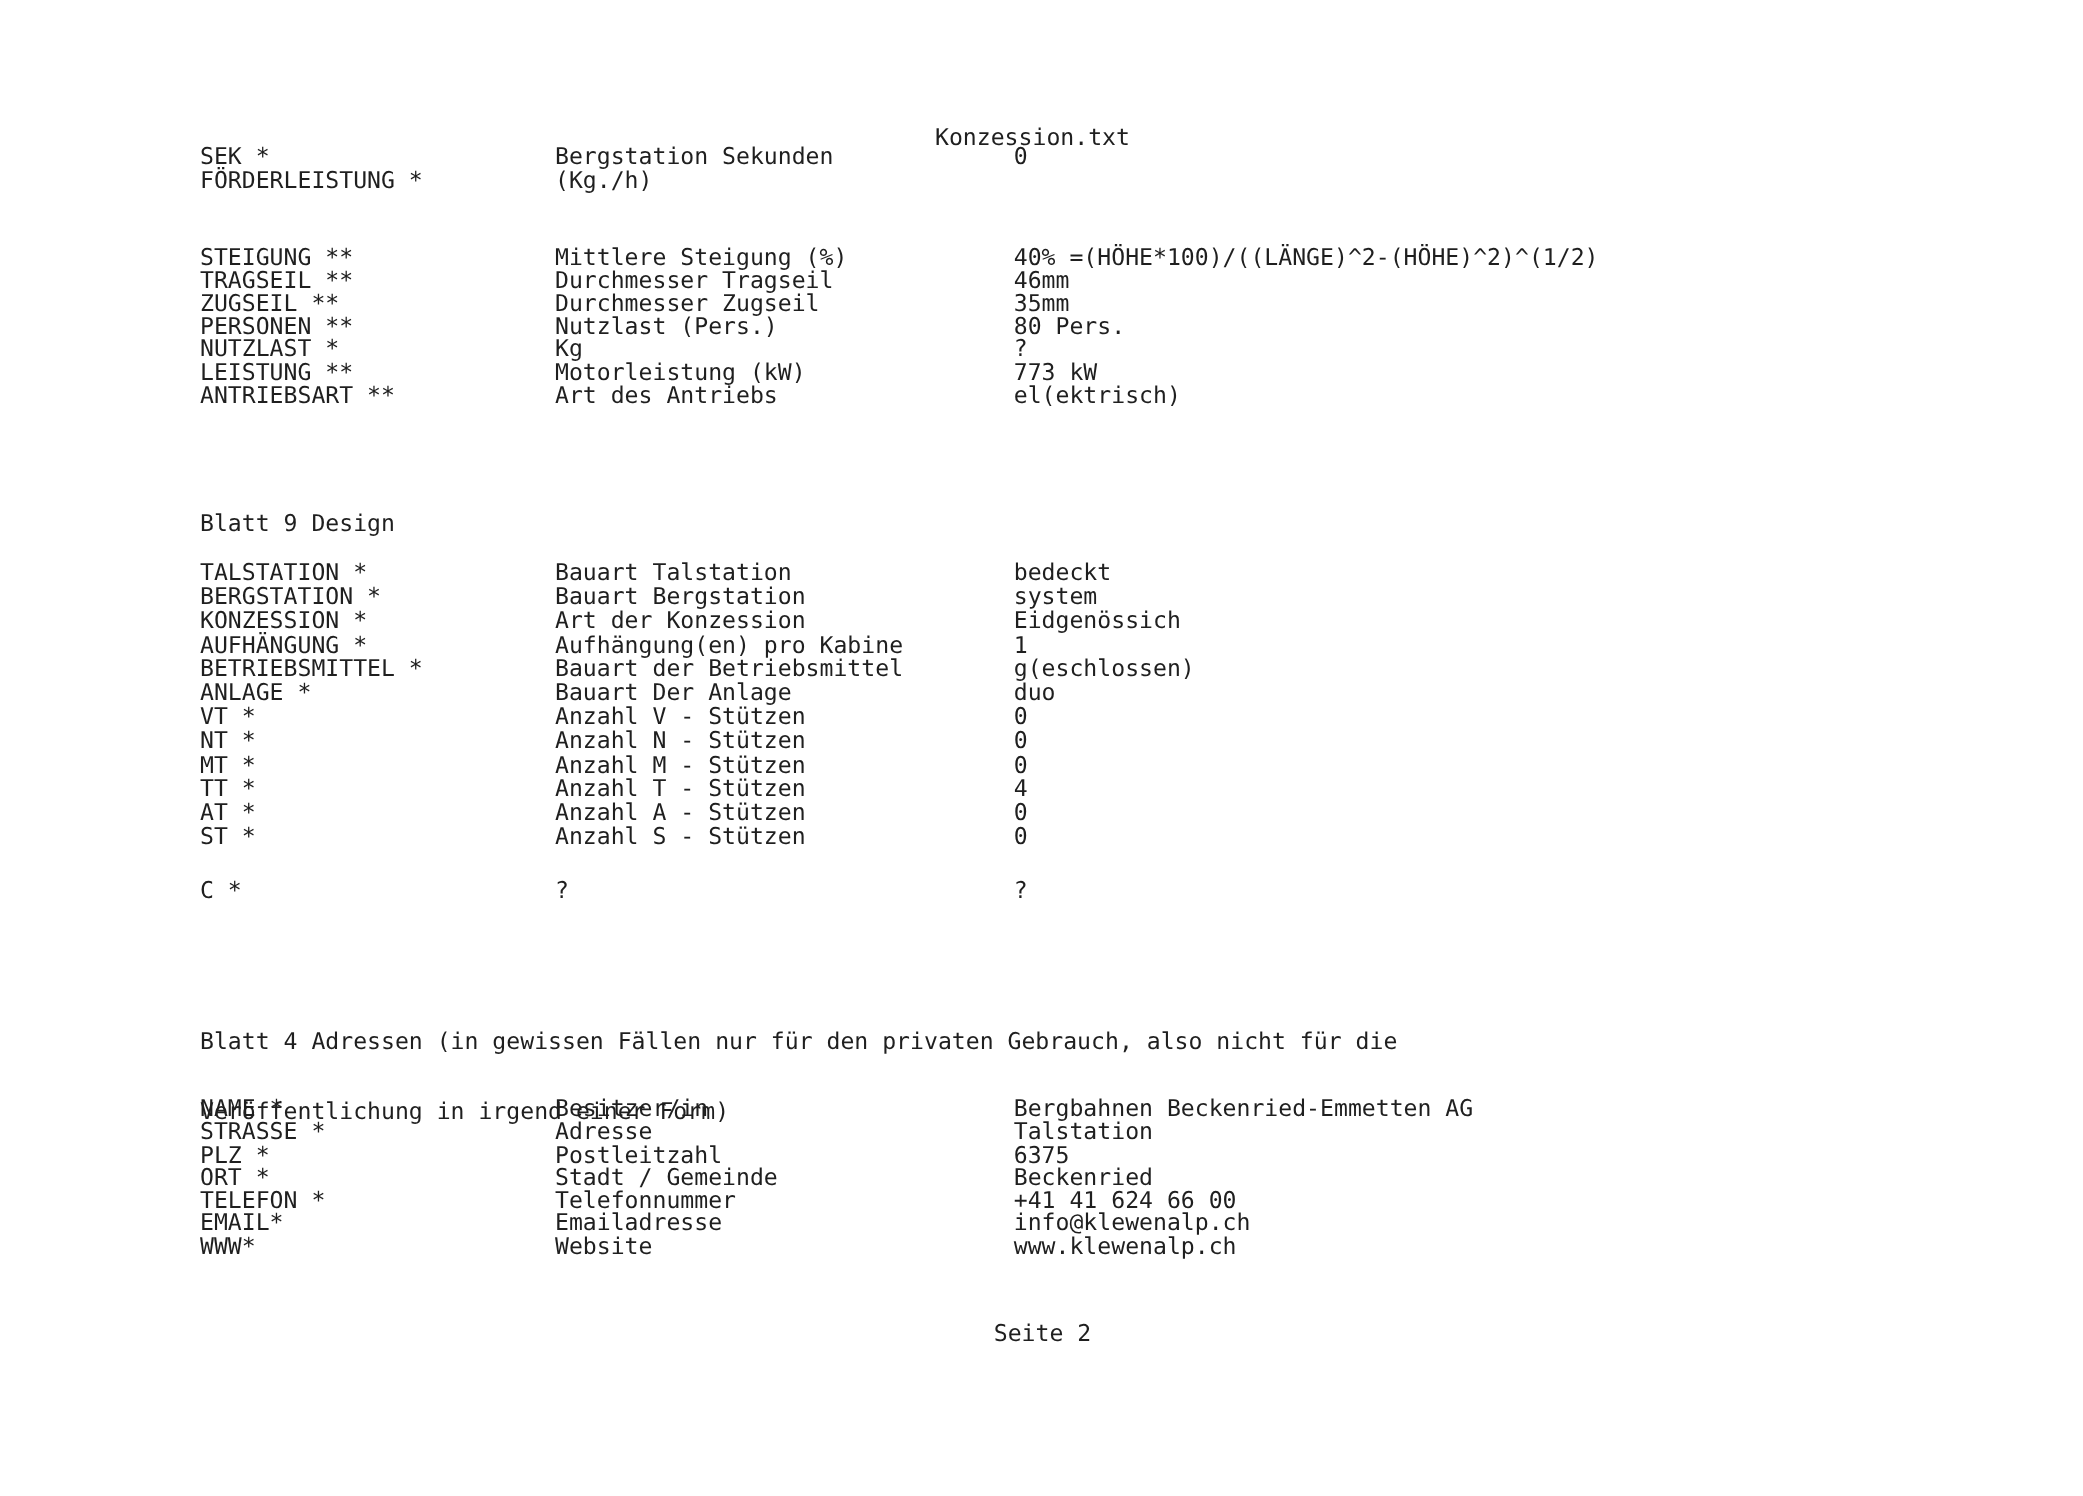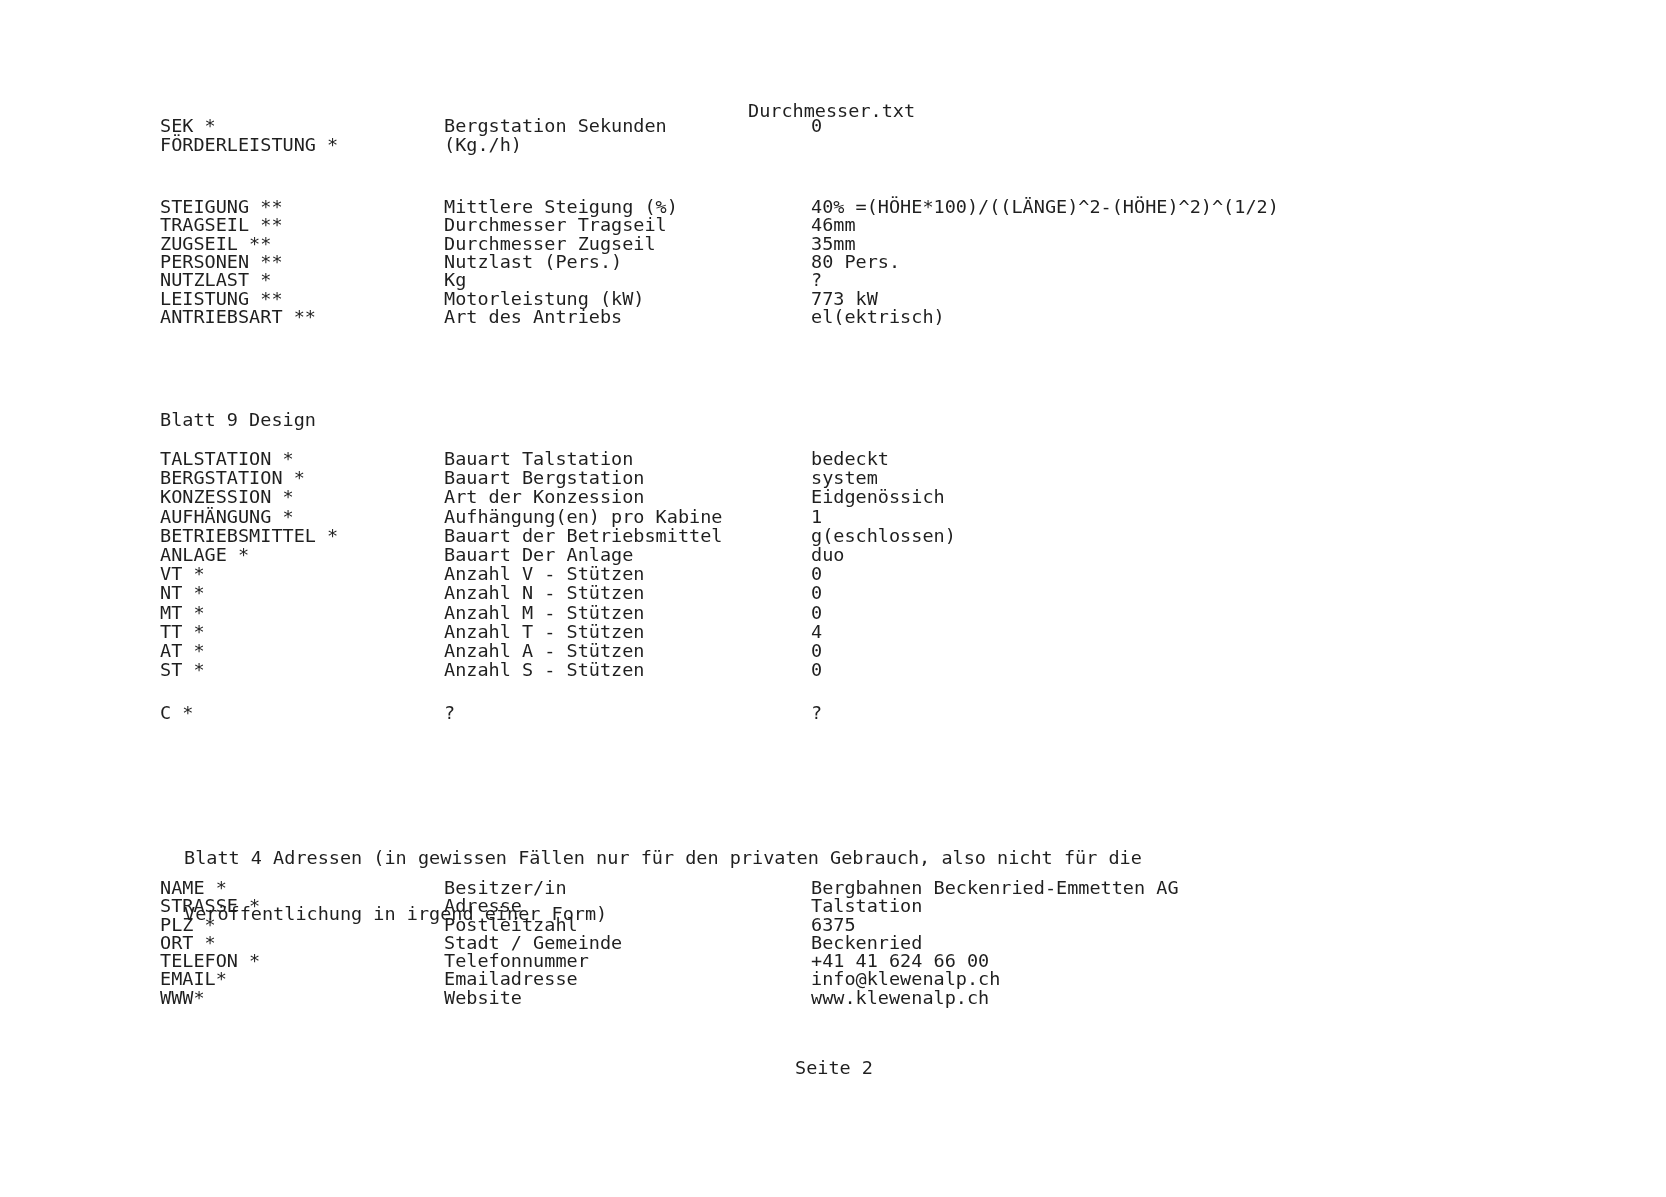--- a/index.html
+++ b/index.html
@@ -23,30 +23,30 @@
     grid-template-columns: 284px 367px 1fr;
     line-height: inherit;
   }
   .cell { white-space: pre; }
   #title     { top: 100px;  left: 748px; }
   #block1    { top: 117px;  left: 160px; width: 1480px; line-height: 18.5px; }
   #block2    { top: 198px;  left: 160px; width: 1480px; line-height: 18.35px; }
   #blatt3    { top: 409px;  left: 160px; }
   #block3    { top: 449px;  left: 160px; width: 1480px; line-height: 19.2px; }
   #crow      { top: 703px;  left: 160px; width: 1480px; line-height: 19px; }
-  #blatt4    { top: 812px;  left: 160px; width: 1480px; line-height: 18.5px; margin-left: 24px; }
+  #blatt4    { top: 788px;  left: 160px; width: 1480px; line-height: 18.5px; }
   #block4    { top: 879px;  left: 160px; width: 1480px; line-height: 18.3px; }
   #footer    { top: 1057px; left: 795px; text-align: right; }
 </style>
 </head>
 <body>
 
 <div id="page">
 
-  <div id="title" class="abs">Durchmesser.txt</div>
+  <div id="title" class="abs">Konzession.txt</div>
 
   <div id="block1" class="abs rows"><div class="row"><span class="cell key">SEK *</span><span class="cell desc">Bergstation Sekunden</span><span class="cell value">0</span></div><div class="row"><span class="cell key">FÖRDERLEISTUNG *</span><span class="cell desc">(Kg./h)</span></div></div>
 
   <div id="block2" class="abs rows"><div class="row"><span class="cell key">STEIGUNG **</span><span class="cell desc">Mittlere Steigung (%)</span><span class="cell value">40% =(HÖHE*100)/((LÄNGE)^2-(HÖHE)^2)^(1/2)</span></div><div class="row"><span class="cell key">TRAGSEIL **</span><span class="cell desc">Durchmesser Tragseil</span><span class="cell value">46mm</span></div><div class="row"><span class="cell key">ZUGSEIL **</span><span class="cell desc">Durchmesser Zugseil</span><span class="cell value">35mm</span></div><div class="row"><span class="cell key">PERSONEN **</span><span class="cell desc">Nutzlast (Pers.)</span><span class="cell value">80 Pers.</span></div><div class="row"><span class="cell key">NUTZLAST *</span><span class="cell desc">Kg</span><span class="cell value">?</span></div><div class="row"><span class="cell key">LEISTUNG **</span><span class="cell desc">Motorleistung (kW)</span><span class="cell value">773 kW</span></div><div class="row"><span class="cell key">ANTRIEBSART **</span><span class="cell desc">Art des Antriebs</span><span class="cell value">el(ektrisch)</span></div></div>
 
   <div id="blatt3" class="abs">Blatt 9 Design</div>
 
   <div id="block3" class="abs rows"><div class="row"><span class="cell key">TALSTATION *</span><span class="cell desc">Bauart Talstation</span><span class="cell value">bedeckt</span></div><div class="row"><span class="cell key">BERGSTATION *</span><span class="cell desc">Bauart Bergstation</span><span class="cell value">system</span></div><div class="row"><span class="cell key">KONZESSION *</span><span class="cell desc">Art der Konzession</span><span class="cell value">Eidgenössich</span></div><div class="row"><span class="cell key">AUFHÄNGUNG *</span><span class="cell desc">Aufhängung(en) pro Kabine</span><span class="cell value">1</span></div><div class="row"><span class="cell key">BETRIEBSMITTEL *</span><span class="cell desc">Bauart der Betriebsmittel</span><span class="cell value">g(eschlossen)</span></div><div class="row"><span class="cell key">ANLAGE *</span><span class="cell desc">Bauart Der Anlage</span><span class="cell value">duo</span></div><div class="row"><span class="cell key">VT *</span><span class="cell desc">Anzahl V - Stützen</span><span class="cell value">0</span></div><div class="row"><span class="cell key">NT *</span><span class="cell desc">Anzahl N - Stützen</span><span class="cell value">0</span></div><div class="row"><span class="cell key">MT *</span><span class="cell desc">Anzahl M - Stützen</span><span class="cell value">0</span></div><div class="row"><span class="cell key">TT *</span><span class="cell desc">Anzahl T - Stützen</span><span class="cell value">4</span></div><div class="row"><span class="cell key">AT *</span><span class="cell desc">Anzahl A - Stützen</span><span class="cell value">0</span></div><div class="row"><span class="cell key">ST *</span><span class="cell desc">Anzahl S - Stützen</span><span class="cell value">0</span></div></div>
 
   <div id="crow" class="abs rows"><div class="row"><span class="cell key">C *</span><span class="cell desc">?</span><span class="cell value">?</span></div></div>

